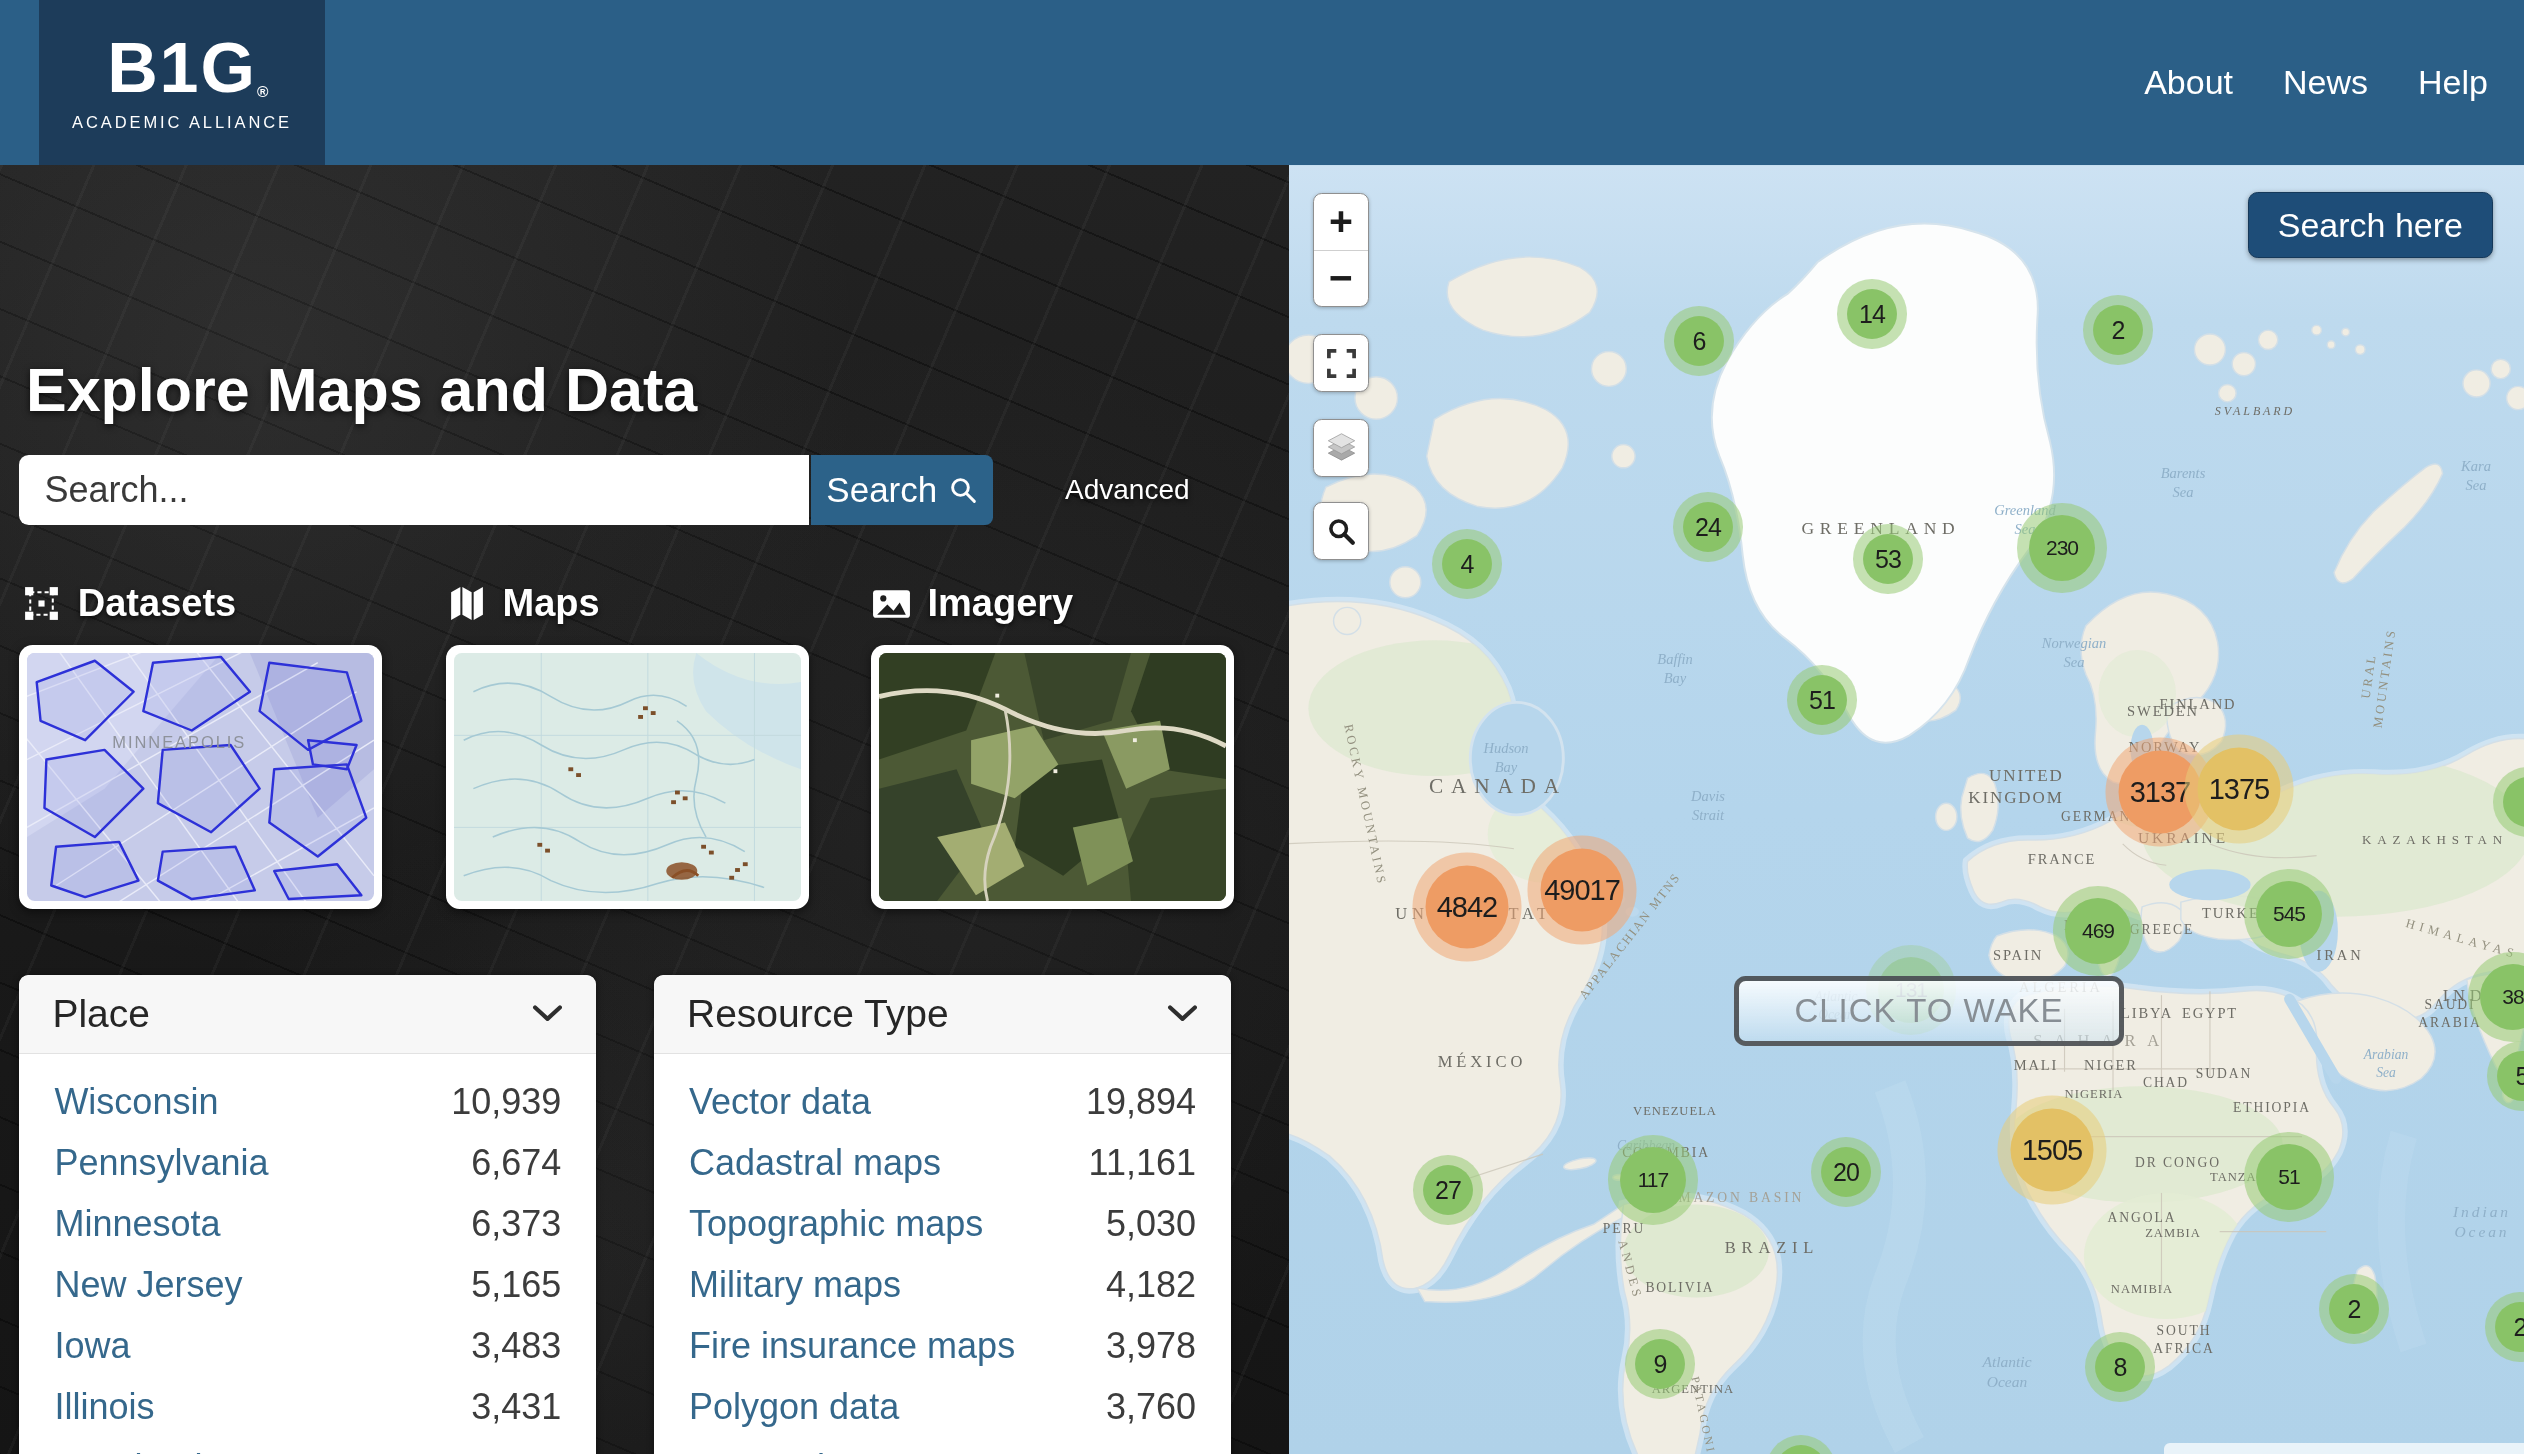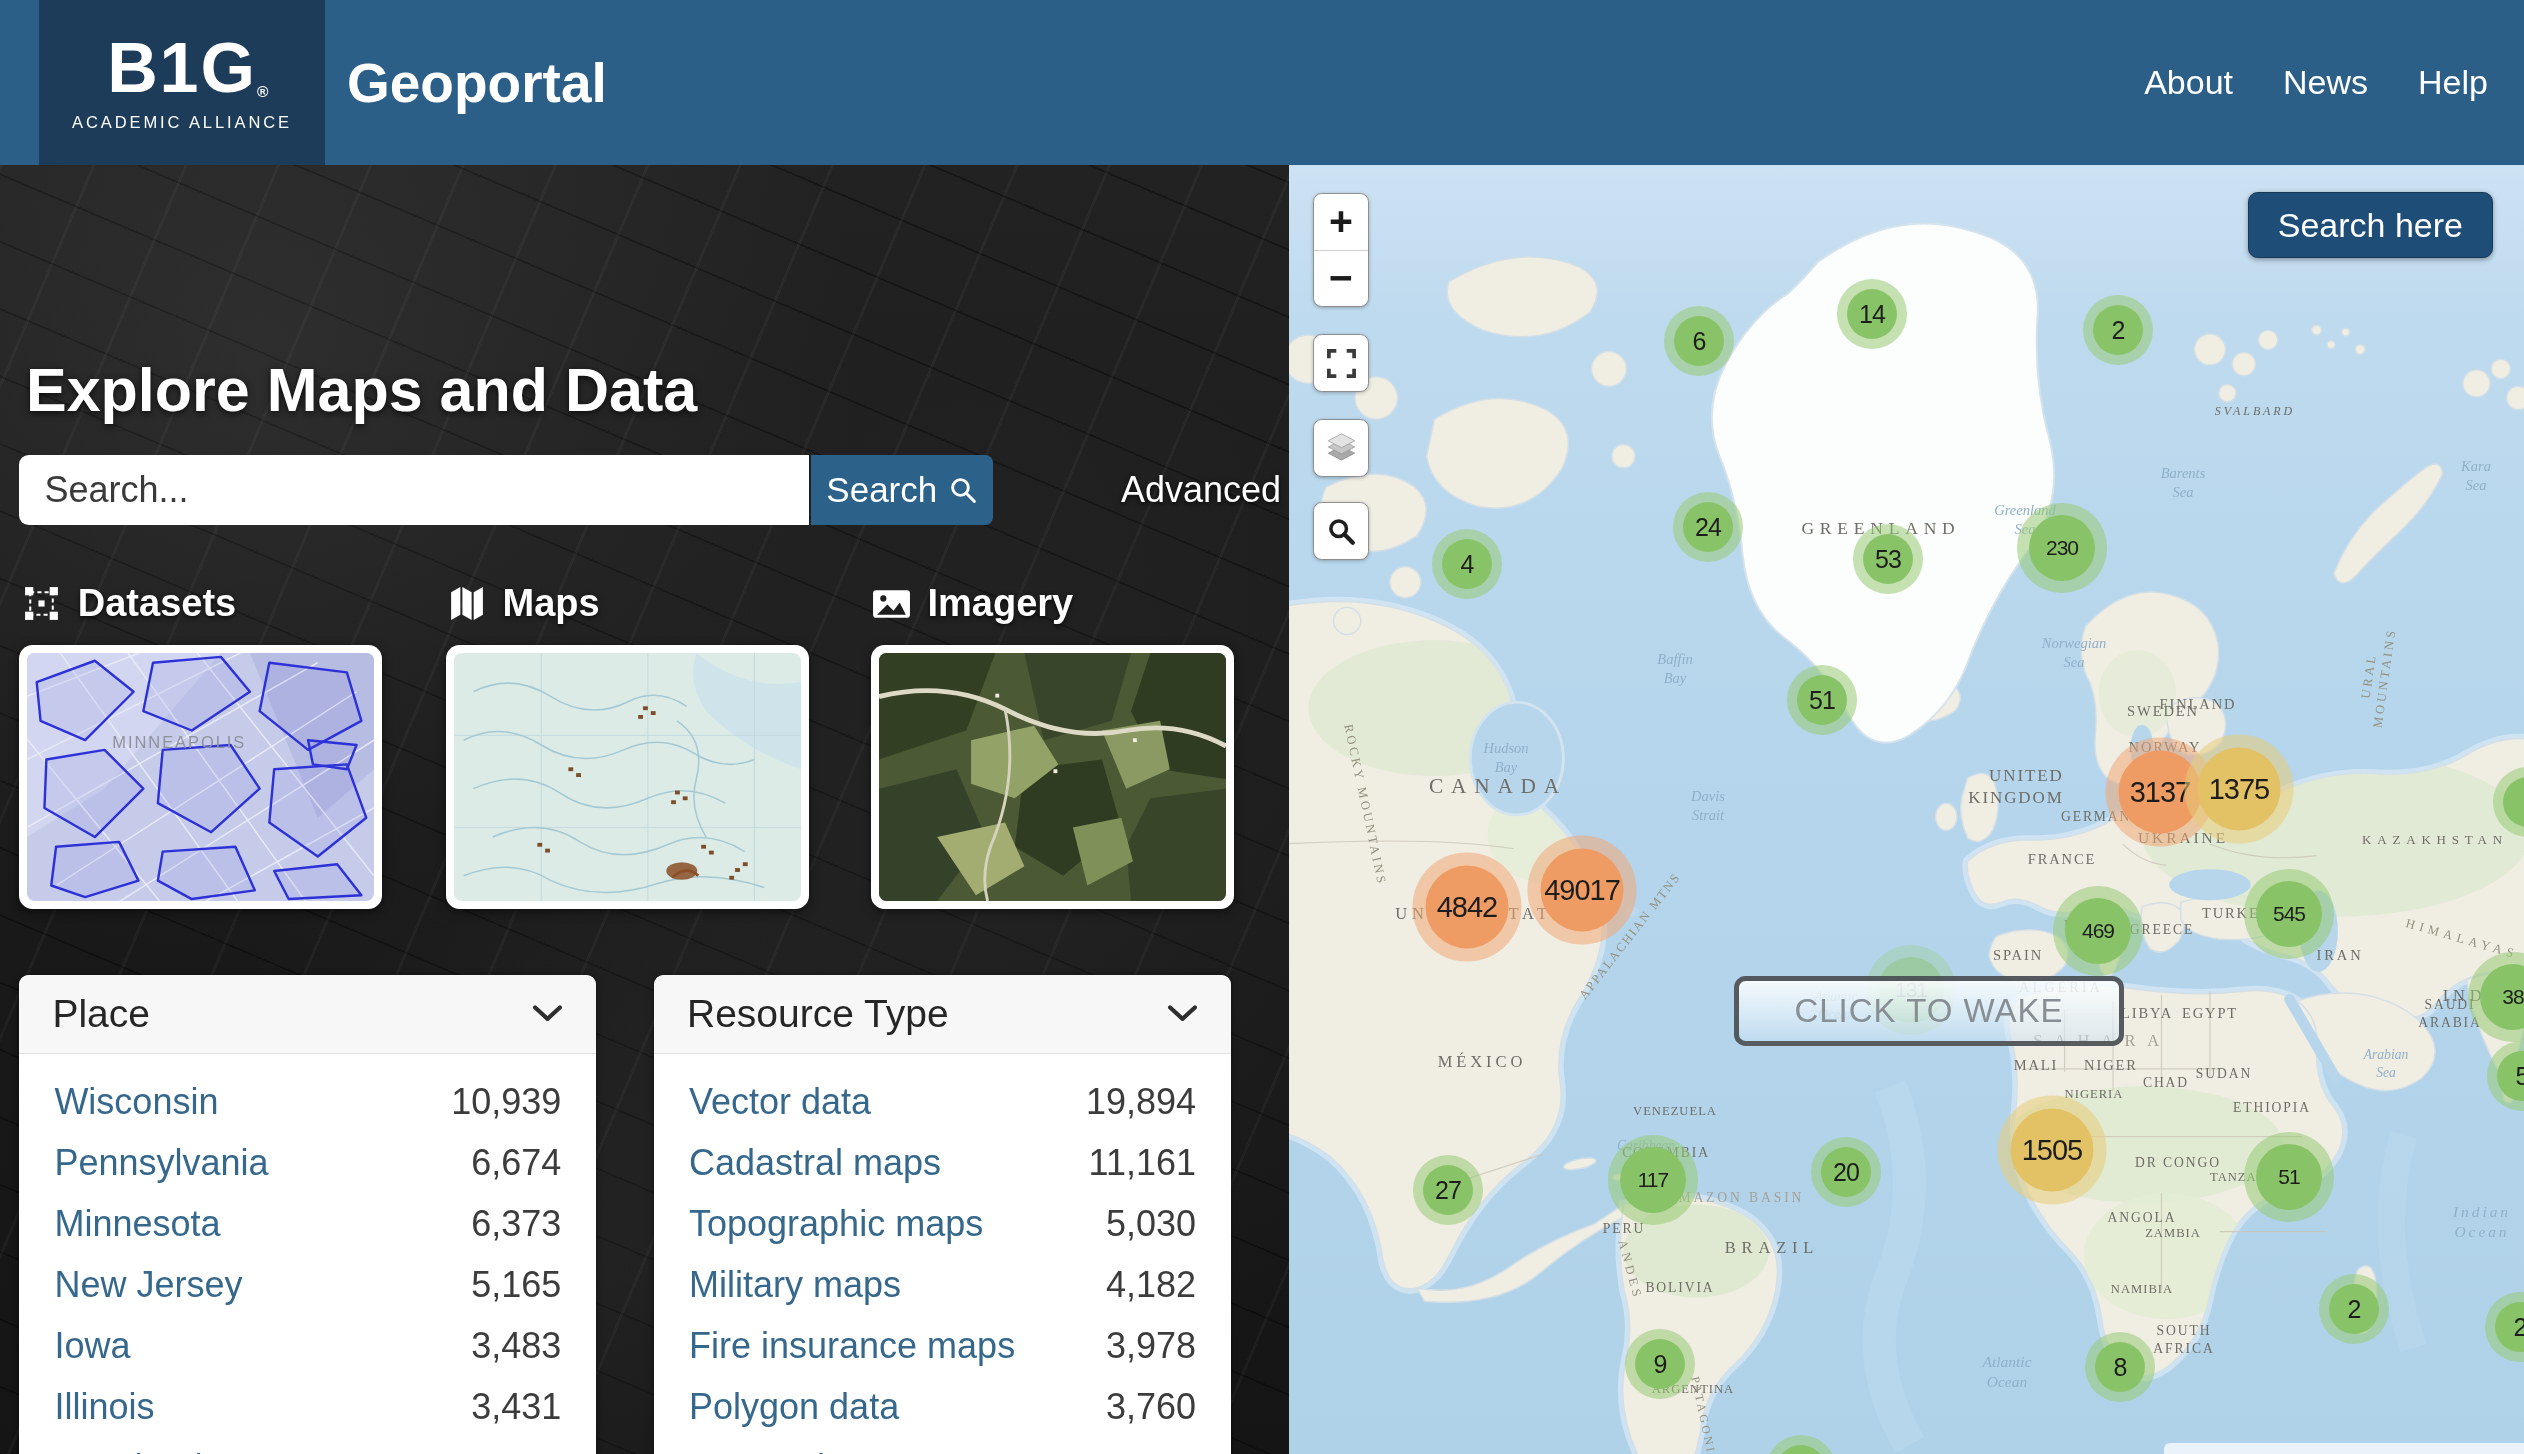--- a/index.html
+++ b/index.html
@@ -29,22 +29,22 @@
     z-index:1;}
   .hero-heading{position:absolute;left:26px;top:190px;color:#fff;font-size:61px;font-weight:700;
     text-shadow:0 1.9px 7.8px rgba(0,0,0,.7);}
   .search-row{position:absolute;left:19.4px;top:290px;display:flex;align-items:stretch;height:70px;}
   .search-input{width:790px;height:70px;border:none;border-radius:9.7px 0 0 9.7px;padding:0 25px;
     font-size:36px;font-family:"Liberation Sans",sans-serif;color:#222;outline:none;box-sizing:border-box;}
   .search-input::placeholder{color:#3a3a3a;opacity:1;}
   .search-btn{width:182px;height:70px;background:#2c6289;border:none;border-radius:0 7.8px 7.8px 0;
     color:#fff;font-size:35px;font-family:"Liberation Sans",sans-serif;display:flex;align-items:center;
     justify-content:center;gap:12px;cursor:pointer;margin-left:1.9px;}
-  .advanced-link{position:absolute;left:1121px;top:290px;height:70px;display:flex;align-items:center;
-    color:#fff;font-size:36px;text-decoration:none;cursor:pointer;text-shadow:0 1.9px 5.8px rgba(0,0,0,.7);text-align:center;}
+  .advanced-link{position:absolute;left:1065px;top:290px;height:70px;display:flex;align-items:center;
+    color:#fff;font-size:28px;text-decoration:none;cursor:pointer;text-shadow:0 1.9px 5.8px rgba(0,0,0,.7);text-align:center;}
 
   .cat-row{position:absolute;left:0;top:417px;width:1289px;height:54px;}
   .cat-label{position:absolute;display:flex;align-items:center;gap:15.5px;color:#fff;font-size:38px;
     font-weight:700;text-shadow:0 1.9px 5.8px rgba(0,0,0,.7);cursor:pointer;text-decoration:none;}
   .cat-datasets{left:21.3px;} .cat-maps{left:446px;} .cat-imagery{left:871px;}
 
   .thumb-card{position:absolute;top:480px;width:363px;height:264px;background:#fff;border-radius:13.6px;
     padding:0;box-shadow:0 2.9px 9.7px rgba(0,0,0,.5);cursor:pointer;}
   .thumb-card svg{position:absolute;left:7.8px;top:7.8px;width:347px;height:248px;border-radius:7.8px;}
   .thumb-1{left:19.4px;} .thumb-2{left:446px;} .thumb-3{left:871px;}
@@ -105,21 +105,20 @@
 </head>
 <body>
 
 <div id="app">
 
   <div class="navbar">
     <div class="logo-box">
       <div class="logo-big"><span>B1G</span><sup>®</sup></div>
       <div class="logo-small">ACADEMIC ALLIANCE</div>
     </div>
-    <div class="app-title">Geoportal</div>
     <div class="nav-links">
         <a class="nav-link">About</a>
         <a class="nav-link">News</a>
         <a class="nav-link">Help</a>
       </div>
   </div>
 
   <div class="left-panel">
     <div class="hero-heading">Explore Maps and Data</div>
 

